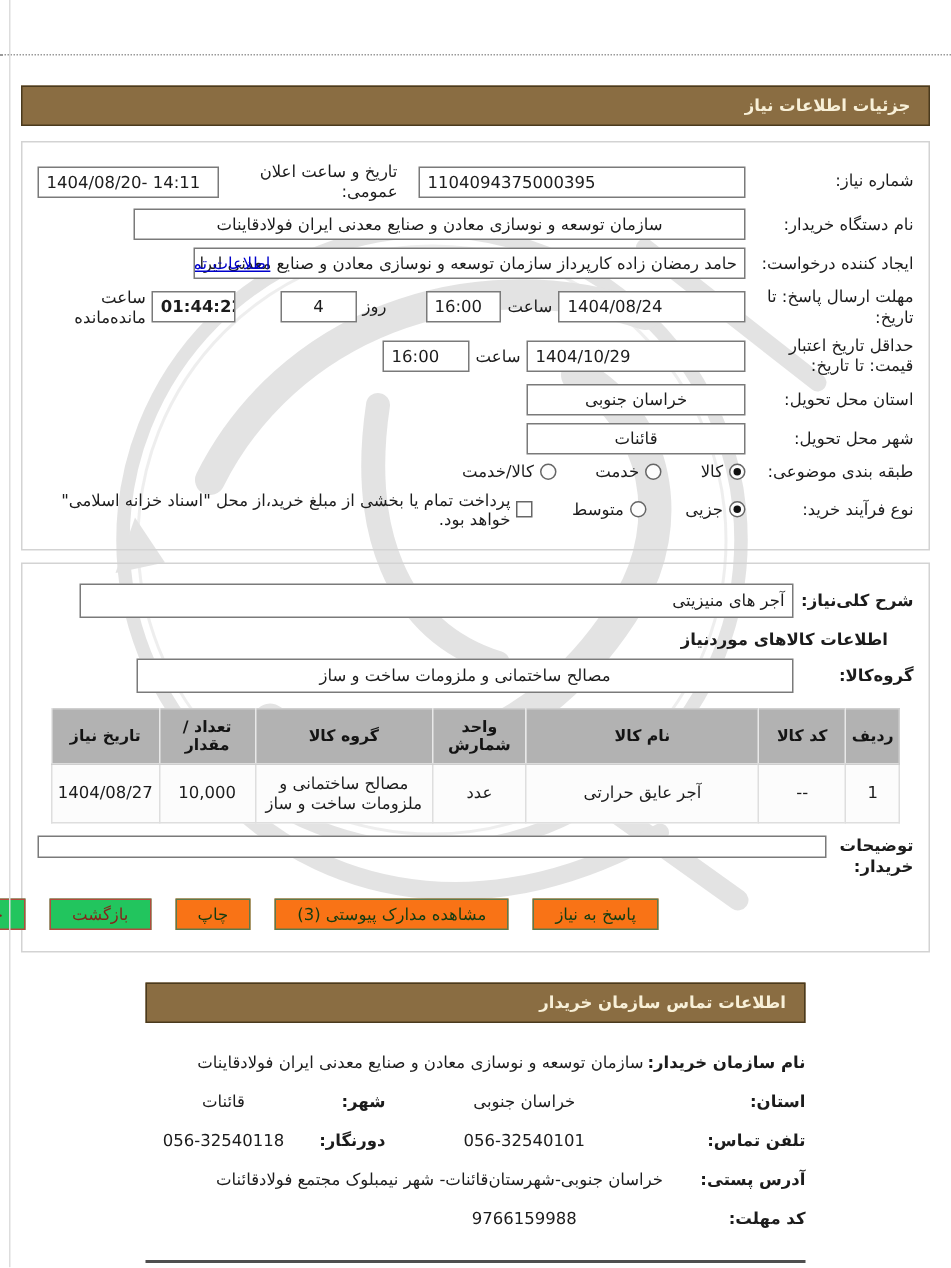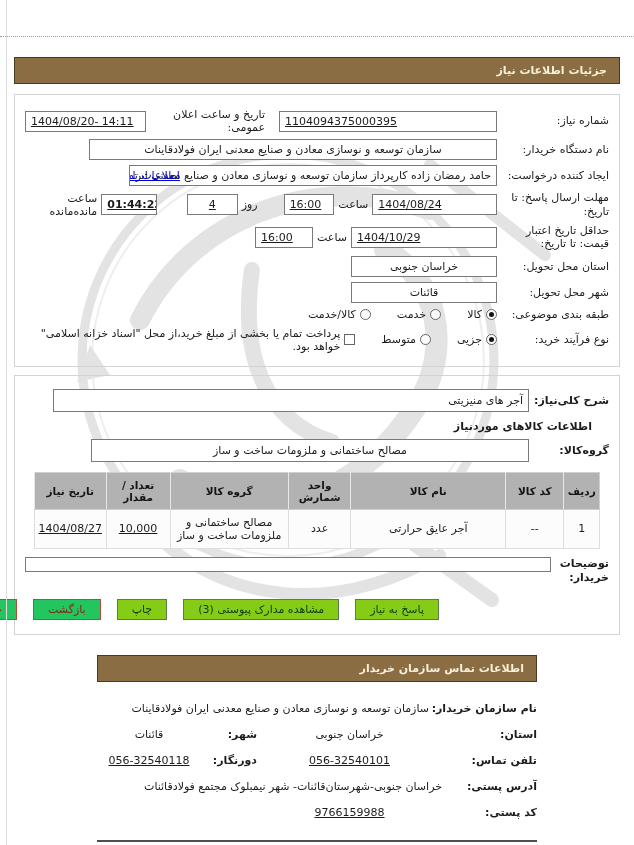--- a/index.html
+++ b/index.html
@@ -28,21 +28,21 @@
 
   .panel { border:1px solid #d3d3d3; margin:0 14px; padding:8px 10px; background:transparent; }
   .panel2 { margin-top:8px; padding-bottom:14px; }
 
   .frow { display:flex; align-items:center; margin:5px 0; }
   .flabel { width:112px; flex-shrink:0; line-height:1.25; }
   .ibox {
     border:1px solid #7a7a7a; background:#fff; height:21px;
     display:flex; align-items:center; padding:0 5px; overflow:hidden; white-space:nowrap;
   }
-  .ltr { direction:ltr; unicode-bidi:isolate;text-decoration:underline; }
+  .ltr { direction:ltr; unicode-bidi:isolate; }
   .right-al { justify-content:flex-start;margin-left:28px; }
   .num-right { justify-content:flex-end; }
   .center-al { justify-content:center; }
   .inline-lbl { margin:0 4px; }
   .bold { font-weight:bold; }
 
   .creator-box { position:relative; width:368px; }
   .creator-link {
     position:absolute; left:-52px; top:3px; color:#0000cc; text-decoration:underline;
     font-size:11px; white-space:nowrap; cursor:pointer;
@@ -69,21 +69,21 @@
   }
 
   .notes-row { display:flex; align-items:flex-start; margin-top:8px; }
   .notes-label { width:58px; flex-shrink:0; font-weight:bold; line-height:1.3; }
   .notes-box { flex:1; height:15px; border:1px solid #7a7a7a; background:#fff; }
 
   .btnrow { display:flex; align-items:center; gap:16px; margin-top:14px; padding-left:8px;
     flex-direction:row-reverse; justify-content:flex-start; padding-right:0; margin-right:170px; }
   .btnrow { flex-direction:row; }
   .btn {
-    border:1px solid #5b7a4e; background:#84cc16; color:#123c12; font-size:11px;
+    border:1px solid #5b7a4e; background:#f97316; color:#123c12; font-size:11px;
     padding:3px 14px; cursor:pointer; font-family:inherit; white-space:nowrap;
   }
   .btn.pink { background:#22c55e; border-color:#b34a3e; color:#8a1f1a; }
 
   .contact { width:440px; margin:14px auto 0 auto; }
   .crow { display:flex; align-items:center; min-height:24px; margin:2px 0; }
   .clabel { width:95px; flex-shrink:0; font-weight:bold; }
   .cval1 { width:185px; text-align:center; }
   .clabel2 { width:58px; font-weight:bold; }
   .cval2 { width:100px; text-align:center; }
@@ -300,21 +300,21 @@
       <span class="clabel">تلفن تماس:</span>
       <span class="cval1"><span class="ltr">056-32540101</span></span>
       <span class="clabel2">دورنگار:</span>
       <span class="cval2"><span class="ltr">056-32540118</span></span>
     </div>
     <div class="crow">
       <span class="clabel">آدرس پستی:</span>
       <span class="cfull">خراسان جنوبی-شهرستان‌قائنات- شهر نیمبلوک مجتمع فولادقائنات</span>
     </div>
     <div class="crow">
-      <span class="clabel">کد پستی:</span>
+      <span class="clabel">کد مهلت:</span>
       <span class="cval1"><span class="ltr">9766159988</span></span>
     </div>
 
     <div class="divider"></div>
 
   </div>
 
 </div>
 
 </body></html>

